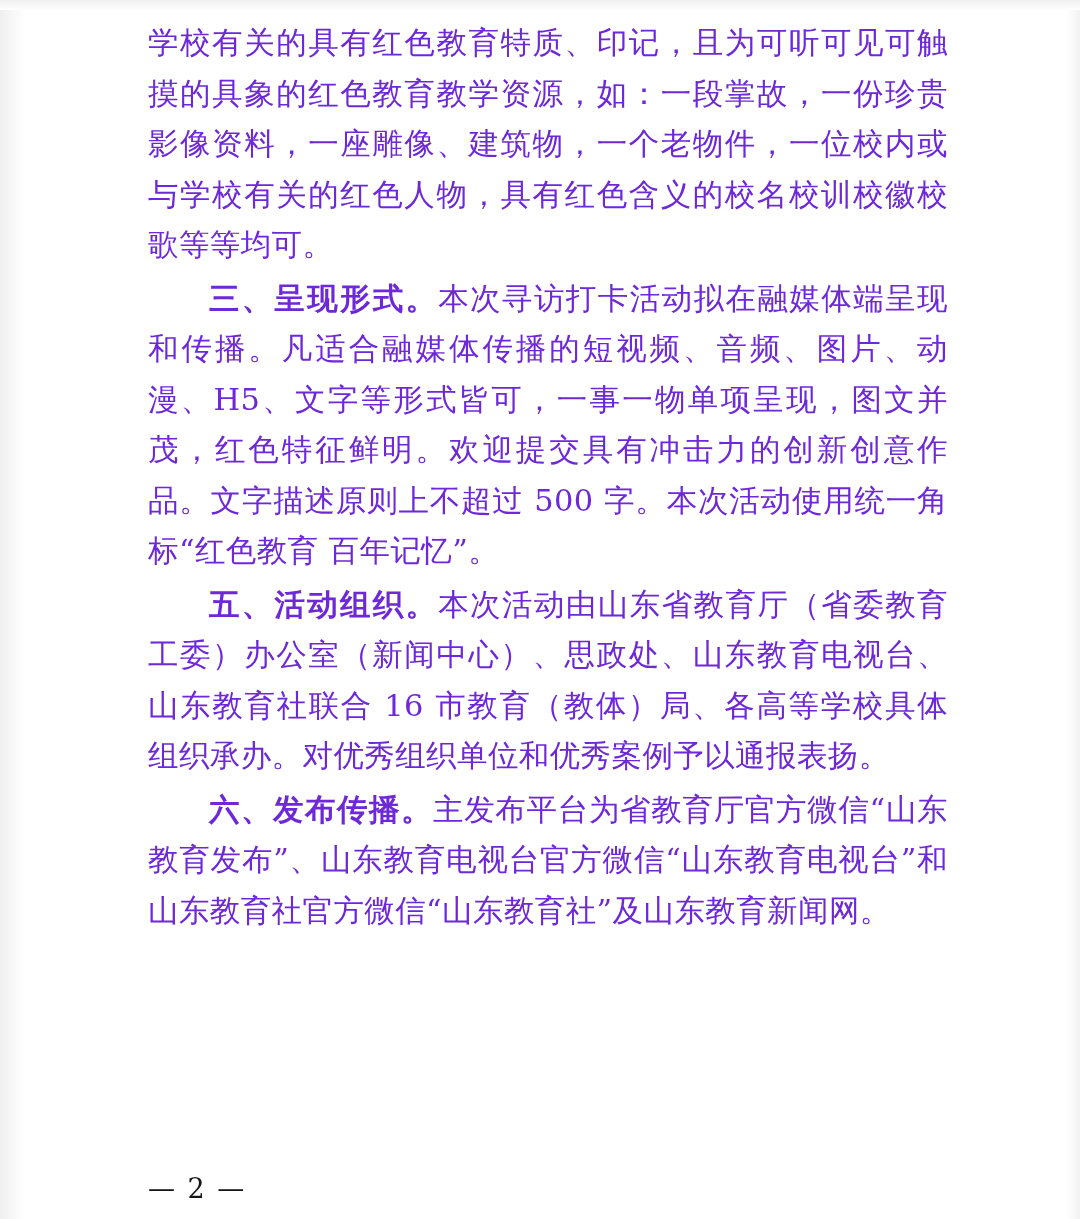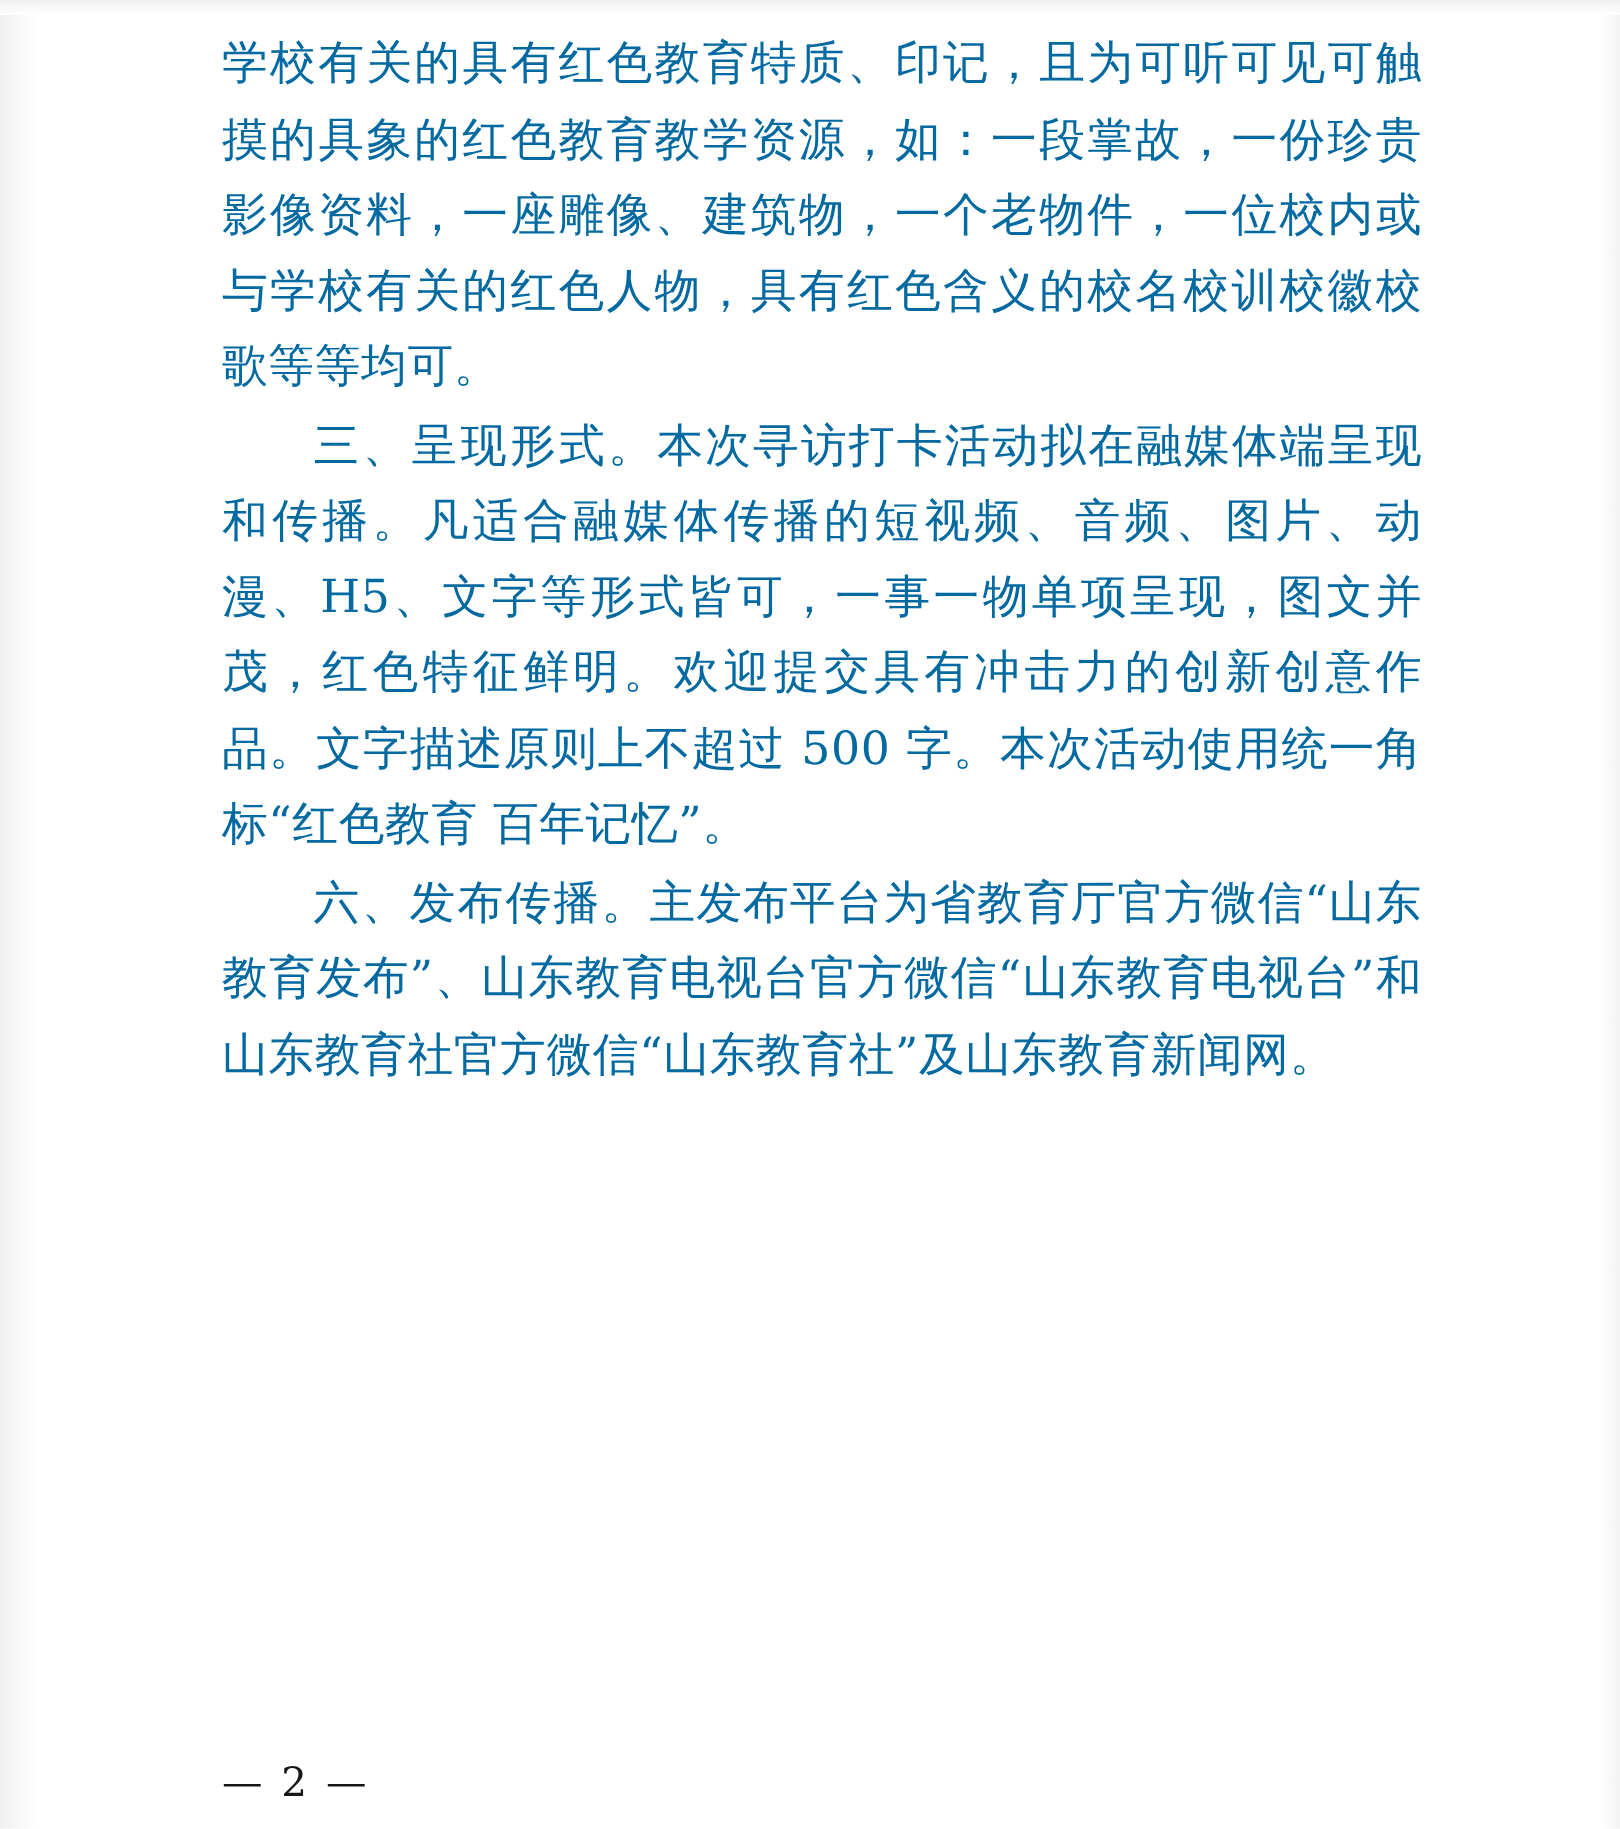--- a/index.html
+++ b/index.html
@@ -51,27 +51,27 @@
     top: 18px;
     width: 800px;
   }
   p.para {
     margin: 0 0 2px 0;
     font-size: 30.5px;
     line-height: 50.5px;
     text-align: justify;
     text-justify: inter-ideograph;
     letter-spacing: 0.4px;
-    color: #0369a1;
+    color: #6d28d9;
   }
   p.para.indent {
     text-indent: 61px;
   }
   .hd {
-    font-weight: normal;
+    font-weight: bold;
     letter-spacing: 1.2px;
   }
   #footer {
     position: absolute;
     left: 148px;
     top: 1172px;
     width: 800px;
     font-size: 27px;
     line-height: 34px;
     color: #161616;
@@ -90,20 +90,23 @@
 
     <p class="para">
       <span>学校有关的具有红色教育特质、印记，且为可听可见可触摸的具象的红色教育教学资源，如：一段掌故，一份珍贵影像资料，一座雕像、建筑物，一个老物件，一位校内或与学校有关的红色人物，具有红色含义的校名校训校徽校歌等等均可。</span>
     </p>
 
     <p class="para indent">
       <span class="hd">三、呈现形式。</span><span>本次寻访打卡活动拟在融媒体端呈现和传播。凡适合融媒体传播的短视频、音频、图片、动漫、H5、文字等形式皆可，一事一物单项呈现，图文并茂，红色特征鲜明。欢迎提交具有冲击力的创新创意作品。文字描述原则上不超过 500 字。本次活动使用统一角标“红色教育 百年记忆”。</span>
     </p>
 
 
+    <p class="para indent">
+      <span class="hd">五、活动组织。</span><span>本次活动由山东省教育厅（省委教育工委）办公室（新闻中心）、思政处、山东教育电视台、山东教育社联合 16 市教育（教体）局、各高等学校具体组织承办。对优秀组织单位和优秀案例予以通报表扬。</span>
+    </p>
 
 
     <p class="para indent">
       <span class="hd">六、发布传播。</span><span>主发布平台为省教育厅官方微信“山东教育发布”、山东教育电视台官方微信“山东教育电视台”和山东教育社官方微信“山东教育社”及山东教育新闻网。</span>
     </p>
 
   </div>
 
   <div id="footer">— 2 —</div>
 </div>

